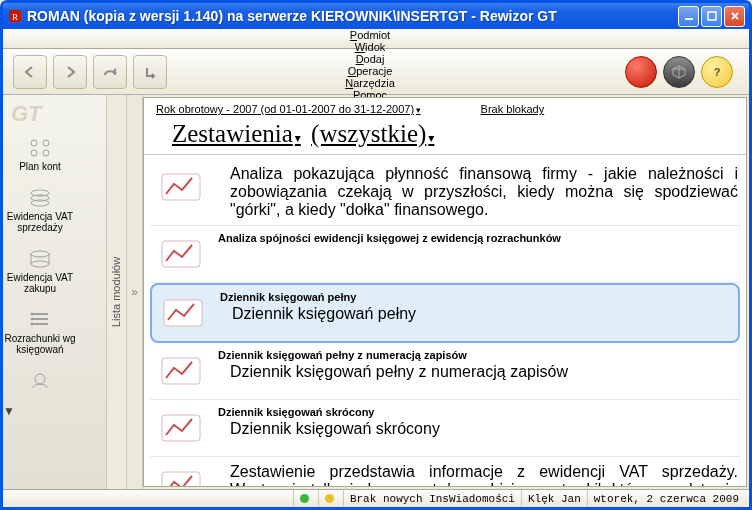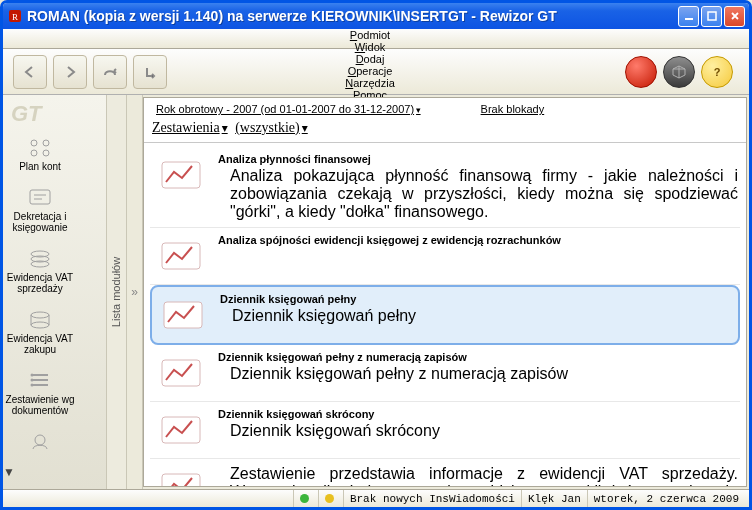--- a/index.html
+++ b/index.html
@@ -152,22 +152,22 @@
 .main-top {
   height: 22px;
   display: flex;
   align-items: center;
   padding: 0 12px;
   font-size: 11px;
 }
 .main-top a { color: #000; text-decoration: underline; }
 .main-top .dd::after { content: "▾"; font-size:9px; margin-left:2px; }
 .main-header {
-  padding: 0 8px 6px;
-  font-size: 14px;
+  padding: 0 28px 6px;
+  font-size: 25px;
   font-family: Tahoma;
   color: #000;
   border-bottom: 1px solid #c8c8c8;
 }
 .main-header .h1 { text-decoration: underline; }
 .main-header .dd::after { content: "▾"; font-size:12px; margin-left:2px;}
 .list {
   flex: 1;
   overflow-y: auto;
   padding: 4px 6px;
@@ -295,29 +295,20 @@
             <circle cx="20" cy="7" r="3" fill="none" stroke="#a0a0a0"></circle>
             <circle cx="8" cy="17" r="3" fill="none" stroke="#a0a0a0"></circle>
             <circle cx="20" cy="17" r="3" fill="none" stroke="#a0a0a0"></circle>
           </svg>
         </div>
       <span>Plan kont</span>
     </div>
     <div class="nav-item">
       <div class="nav-icon">
           <svg width="28" height="22">
-            <rect x="4" y="4" width="20" height="14" rx="2" fill="none" stroke="#a0a0a0"></rect>
-            <path d="M8 9 L20 9 M8 13 L16 13" stroke="#a0a0a0"></path>
-          </svg>
-        </div>
-      <span>Dekretacja i księgowanie</span>
-    </div>
-    <div class="nav-item">
-      <div class="nav-icon">
-          <svg width="28" height="22">
             <ellipse cx="14" cy="7" rx="9" ry="3" fill="none" stroke="#a0a0a0"></ellipse>
             <ellipse cx="14" cy="12" rx="9" ry="3" fill="none" stroke="#a0a0a0"></ellipse>
             <ellipse cx="14" cy="17" rx="9" ry="3" fill="none" stroke="#a0a0a0"></ellipse>
           </svg>
         </div>
       <span>Ewidencja VAT sprzedaży</span>
     </div>
     <div class="nav-item">
       <div class="nav-icon">
           <svg width="28" height="22">
@@ -330,21 +321,21 @@
     </div>
     <div class="nav-item">
       <div class="nav-icon">
           <svg width="28" height="22">
             <path d="M6 6 L22 6 M6 11 L22 11 M6 16 L22 16" stroke="#a0a0a0" stroke-width="2"></path>
             <circle cx="6" cy="6" r="1.5" fill="#a0a0a0"></circle>
             <circle cx="6" cy="11" r="1.5" fill="#a0a0a0"></circle>
             <circle cx="6" cy="16" r="1.5" fill="#a0a0a0"></circle>
           </svg>
         </div>
-      <span>Zestawienie wg dokumentów</span>
+      <span>Rozrachunki wg księgowań</span>
     </div>
     <div class="nav-item">
       <div class="nav-icon">
           <svg width="24" height="20">
             <circle cx="12" cy="9" r="5" fill="none" stroke="#a0a0a0"></circle>
             <path d="M5 18 C5 13 19 13 19 18" fill="none" stroke="#a0a0a0"></path>
           </svg>
         </div>
     </div>
     <div class="nav-arrow">▼</div>
@@ -367,21 +358,20 @@
     </div>
     <div class="list" id="list">
         <div class="row">
           <div class="row-icon">
             <svg width="46" height="38">
               <rect x="4" y="6" width="38" height="26" rx="3" fill="#fff" stroke="#d8b8b8"></rect>
               <path d="M8 26 L16 16 L24 22 L34 10" fill="none" stroke="#c85050" stroke-width="2"></path>
             </svg>
           </div>
           <div class="row-body">
-            <div class="row-title">Analiza płynności finansowej</div>
             <div class="row-desc">Analiza pokazująca płynność finansową firmy - jakie należności i zobowiązania czekają w przyszłości, kiedy można się spodziewać "górki", a kiedy "dołka" finansowego.</div>
           </div>
         </div>
         <div class="row">
           <div class="row-icon">
             <svg width="46" height="38">
               <rect x="4" y="6" width="38" height="26" rx="3" fill="#fff" stroke="#d8b8b8"></rect>
               <path d="M8 26 L16 16 L24 22 L34 10" fill="none" stroke="#c85050" stroke-width="2"></path>
             </svg>
           </div>

